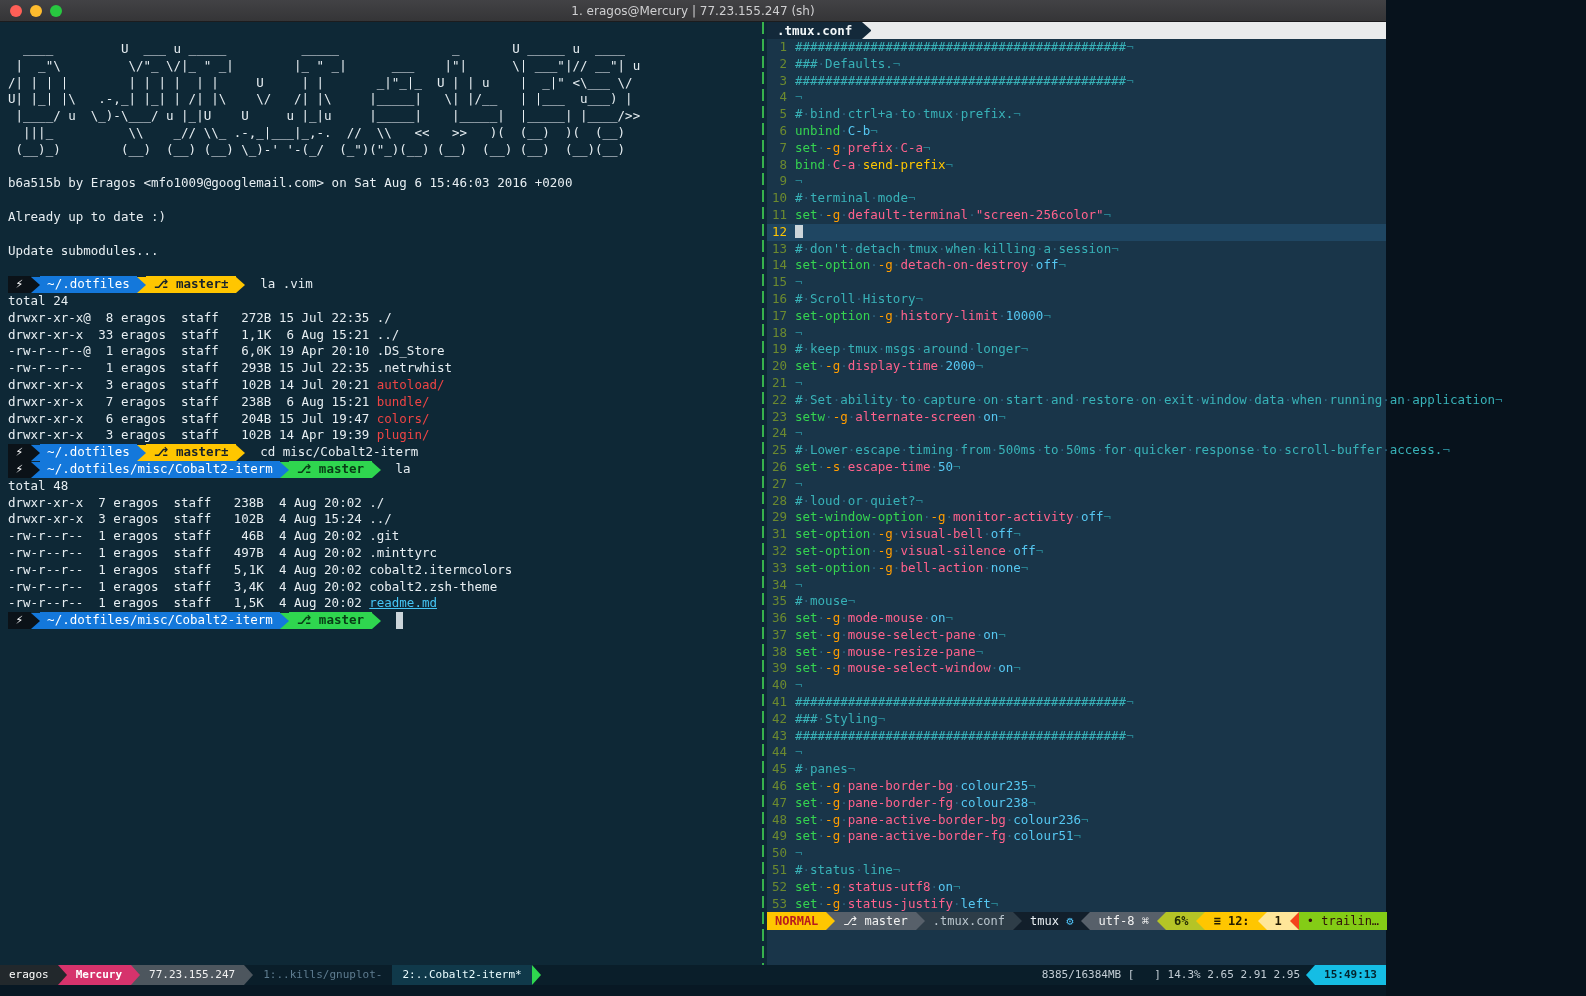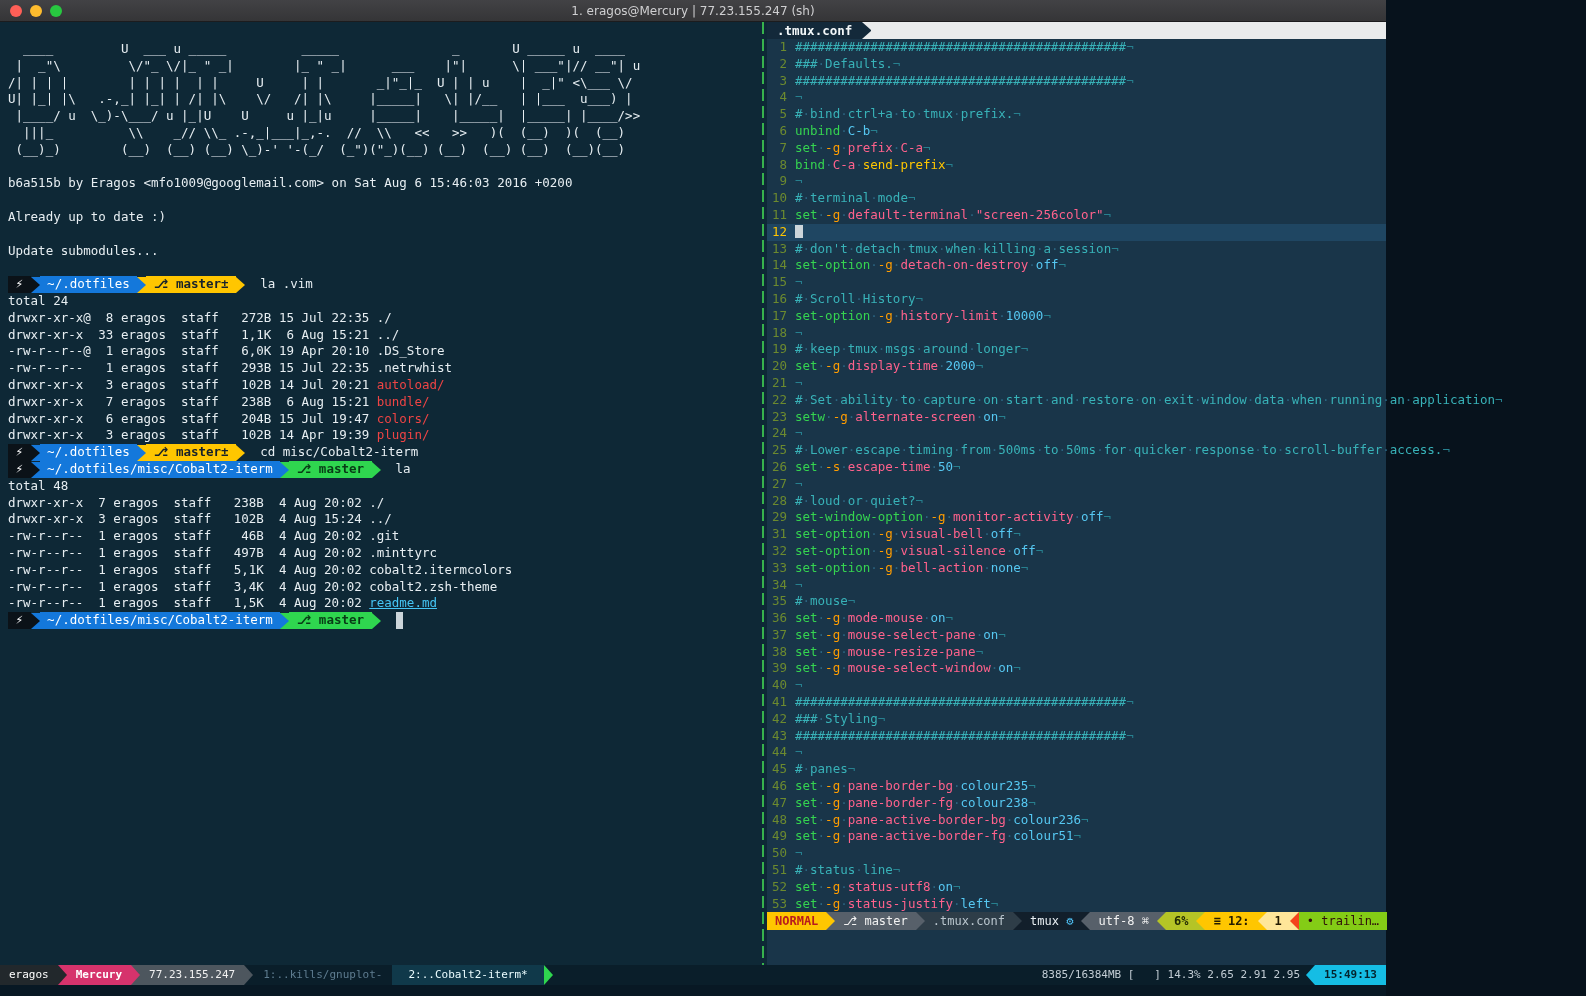--- a/index.html
+++ b/index.html
@@ -77,21 +77,21 @@
   .cmdline{flex:1 1 auto;background:#193549}
 
   
   .tmuxbar{flex:0 0 20px;display:flex;align-items:stretch;background:#0a1e2a;line-height:20px;font-size:11px;color:#c2ccd4}
   .tmuxbar .arr,.tmuxbar .arrl{border-top-width:10px;border-bottom-width:10px}
   .tseg{padding:0 9px;white-space:pre}
   .t-user{background:#22282c;color:#ffffff}
   .t-host{background:#d6336c;color:#ffffff;font-weight:bold}
   .t-ip{background:#4d565e;color:#f0f0f0}
   .twin1{padding:0 10px;color:#5e7c90;white-space:pre}
-  .twin2{padding:0 16px;background:#10394a;color:#ebfdff;white-space:pre}
+  .twin2{padding:0 10px;background:#10394a;color:#ebfdff;white-space:pre}
   .tright{margin-left:auto;display:flex;align-items:stretch}
   .tstats{white-space:pre;padding-right:6px}
   .t-time{background:#15bde4;color:#04232c;font-weight:bold}
   .bottom-gap{flex:0 0 11px;background:#081824}
 </style>
 </head>
 <body>
 
 <div class="window">
 

